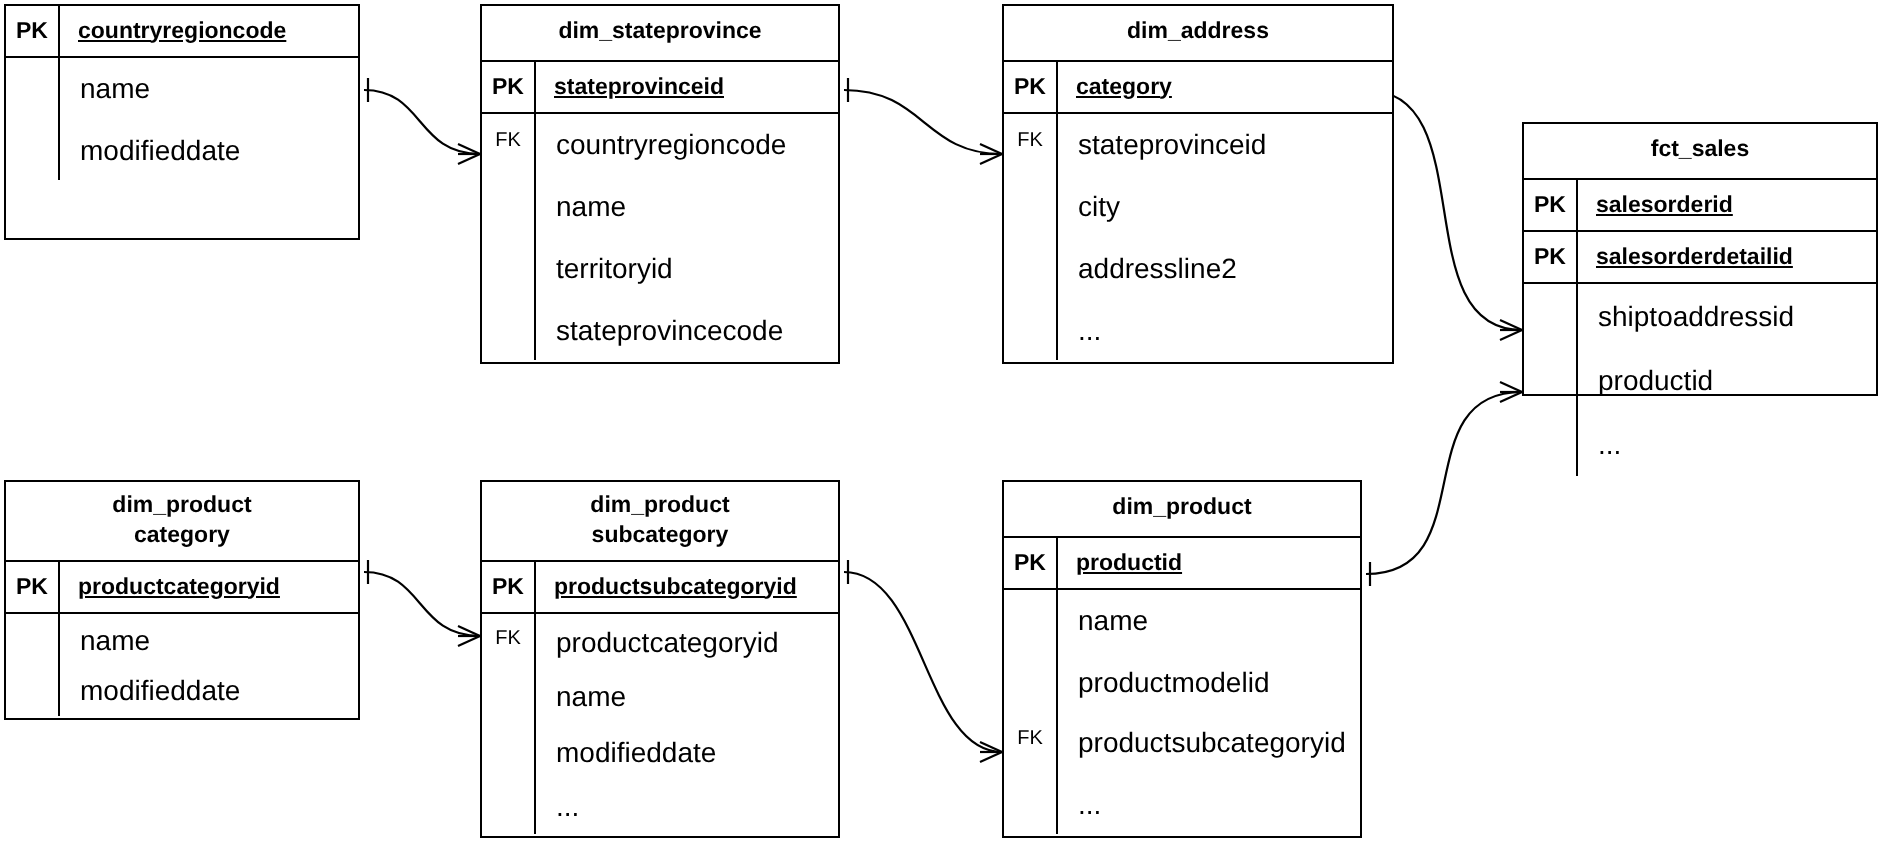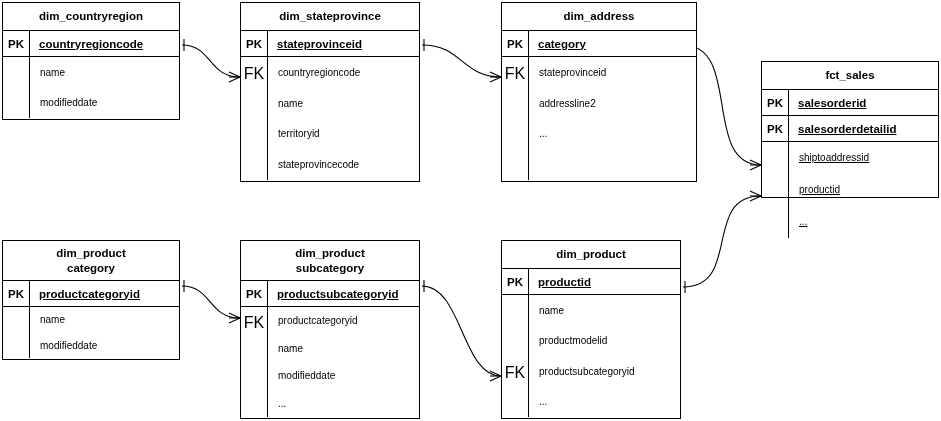--- a/index.html
+++ b/index.html
@@ -74,37 +74,37 @@
     text-decoration: underline;
   }
   .group-keycol {
     width: 26px;
     min-width: 26px;
     position: relative;
     box-sizing: border-box;
     display: flex;
     align-items: center;
     justify-content: center;
-    font-size: 16px;
+    font-size: 10px;
     color: #000000;
   }
   .group-body {
     flex: 1;
     box-sizing: border-box;
   }
   .group-wrap {
     display: flex;
     box-sizing: border-box;
   }
   .plain-row {
     display: flex;
     align-items: center;
     box-sizing: border-box;
     padding-left: 10px;
-    font-size: 10px;
+    font-size: 14px;
     color: #000000;
   }
   svg.links {
     position: absolute;
     left: 0;
     top: 0;
     width: 941px;
     height: 421px;
     z-index: 1;
     pointer-events: none;
@@ -158,21 +158,20 @@
       <g>
         <path d="M 422 286 C 462 286 462 376 501 376"></path>
         <line x1="424" y1="280" x2="424" y2="292"></line>
         <line x1="501" y1="376" x2="490" y2="371"></line>
         <line x1="501" y1="376" x2="490" y2="376"></line>
         <line x1="501" y1="376" x2="490" y2="381"></line>
       </g>
     </svg>
   <div id="entities-layer">
       <div class="entity" style="left: 2px; top: 2px; width: 178px; height: 118px;">
-        <div class="entity-title" style="height: 28px;">dim_countryregion</div>
         <div class="attr-row" style="height: 26px; border-bottom: 1.4px solid rgb(0, 0, 0);">
           <div class="keycol">PK</div>
           <div class="vdiv"></div>
           <div class="namecol pk">countryregioncode</div>
         </div>
         <div class="group-wrap" style="height: 61.2px;">
           <div class="group-keycol" style="align-items: flex-start;"></div>
           <div style="border-left: 1.4px solid rgb(0, 0, 0);"></div>
           <div class="group-body">
             <div class="plain-row" style="height: 30.6px;">name</div>
@@ -207,38 +206,39 @@
           <div class="vdiv"></div>
           <div class="namecol pk">category</div>
         </div>
         <div class="group-wrap" style="height: 123.2px;">
           <div class="group-keycol" style="align-items: flex-start;">
             <div style="position: absolute; left: 0px; right: 0px; text-align: center; top: 8.4px;">FK</div>
           </div>
           <div style="border-left: 1.4px solid rgb(0, 0, 0);"></div>
           <div class="group-body">
             <div class="plain-row" style="height: 30.8px;">stateprovinceid</div>
+            <div class="plain-row" style="height: 30.8px;">city</div>
             <div class="plain-row" style="height: 30.8px;">addressline2</div>
             <div class="plain-row" style="height: 30.8px;">...</div>
           </div>
         </div>
       </div>
       <div class="entity" style="left: 761px; top: 61px; width: 178px; height: 137px;">
         <div class="entity-title" style="height: 28px;">fct_sales</div>
         <div class="attr-row" style="height: 26px; border-bottom: 1.4px solid rgb(0, 0, 0);">
           <div class="keycol">PK</div>
           <div class="vdiv"></div>
           <div class="namecol pk">salesorderid</div>
         </div>
         <div class="attr-row" style="height: 26px; border-bottom: 1.4px solid rgb(0, 0, 0);">
           <div class="keycol">PK</div>
           <div class="vdiv"></div>
           <div class="namecol pk">salesorderdetailid</div>
         </div>
-        <div class="group-wrap" style="height: 95.8px; text-decoration: underline;">
+        <div class="group-wrap" style="height: 95.8px;">
           <div class="group-keycol" style="align-items: flex-start;"></div>
           <div style="border-left: 1.4px solid rgb(0, 0, 0);"></div>
           <div class="group-body">
             <div class="plain-row" style="height: 31.9333px;">shiptoaddressid</div>
             <div class="plain-row" style="height: 31.9333px;">productid</div>
             <div class="plain-row" style="height: 31.9333px;">...</div>
           </div>
         </div>
       </div>
       <div class="entity" style="left: 2px; top: 240px; width: 178px; height: 120px;">

